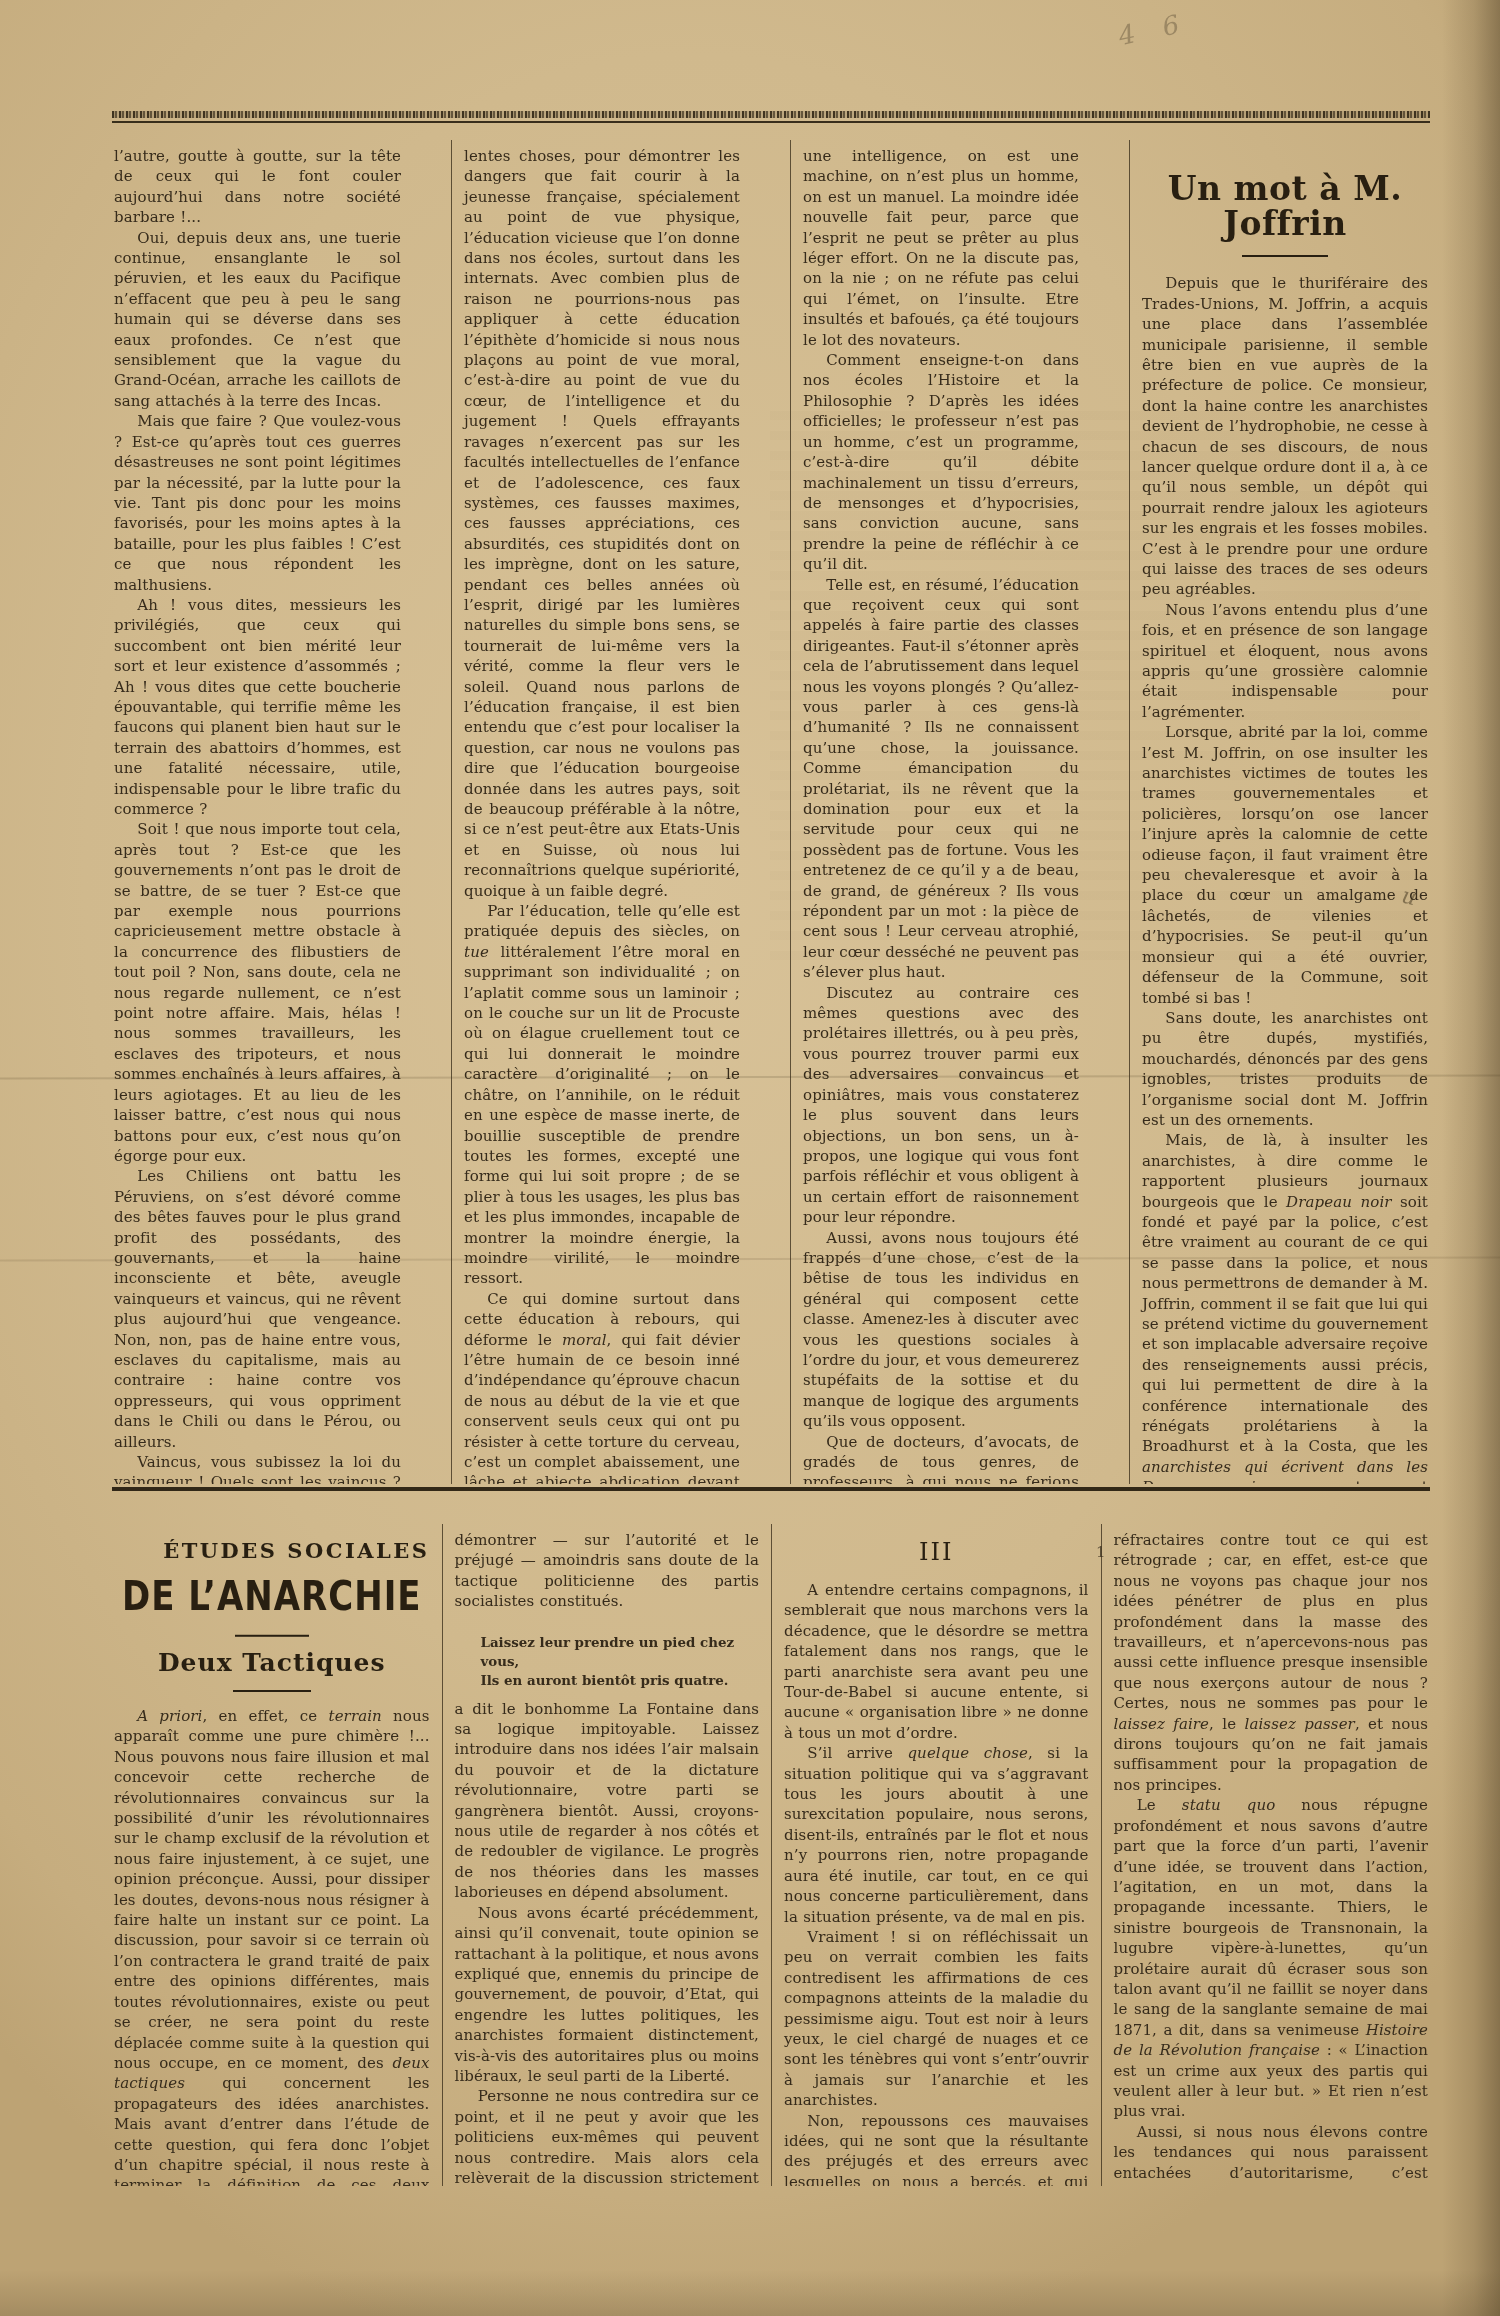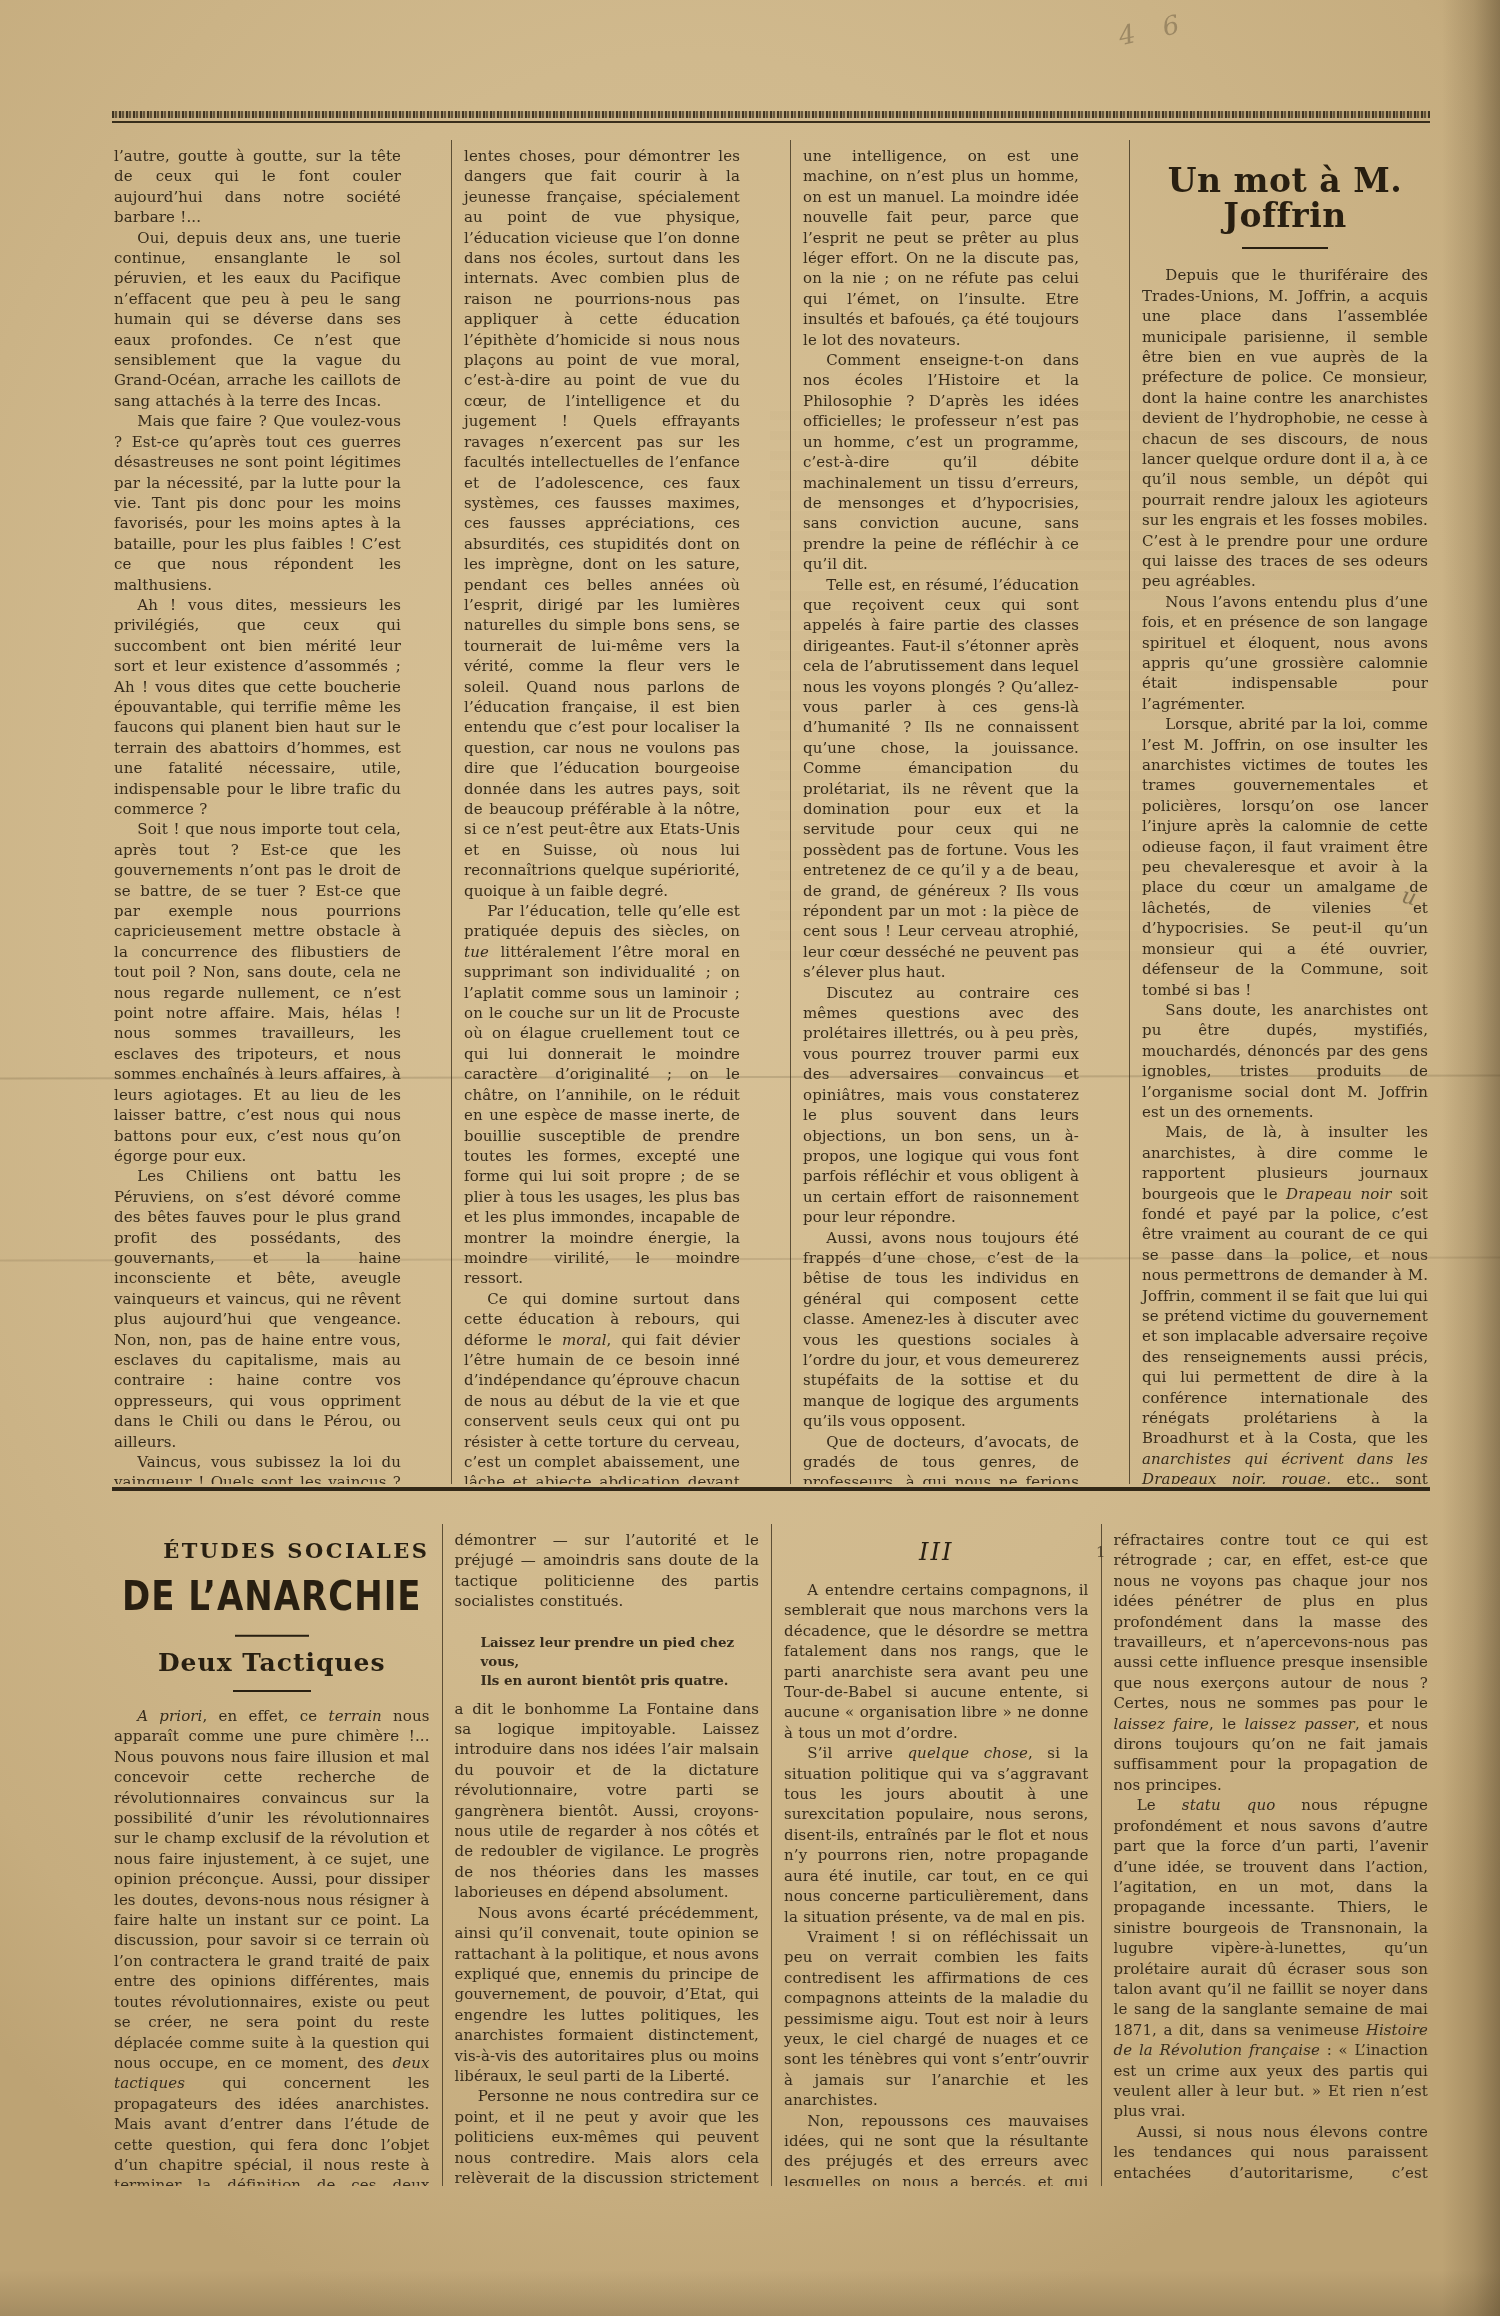--- a/index.html
+++ b/index.html
@@ -49,31 +49,31 @@
   .col:last-child{padding-right:2px;}
   .col + .col{border-left:1px solid var(--rule);}
 
   
   .para{margin:0;text-align:justify;text-indent:1.55em;
     font-size:15px;line-height:20.4px;letter-spacing:.1px;word-spacing:.4px;}
   .para.flush{text-indent:0;}
   .verse{margin:21px 0 9px 26px;font-size:13.4px;line-height:19px;white-space:pre-line;text-indent:0;font-weight:bold;}
 
   h2,h3{margin:0;color:var(--ink-dark);font-weight:bold;}
-  .head-main{margin:18px 0 16px;text-align:center;font-size:33px;line-height:1.05;letter-spacing:.5px;}
+  .head-main{margin:26px 0 16px;text-align:center;font-size:33px;line-height:1.05;letter-spacing:.5px;}
   .head-main::after{content:"";display:block;width:86px;border-top:2px solid var(--ink-dark);margin:14px auto 0;}
   .head-display{margin:30px 0 18px;text-align:center;font-size:40px;letter-spacing:6px;}
   .head-display::after{content:"";display:block;width:96px;border-top:2px solid var(--ink-dark);margin:15px auto 0;}
   .head-sans{margin:14px 0 14px;text-align:center;font-family:"DejaVu Sans",sans-serif;
     font-size:34px;letter-spacing:1px;transform:scale(1,1.18);transform-origin:center;}
   .head-sans::after{content:"";display:block;width:74px;border-top:2px solid var(--ink-dark);margin:13px auto 0;transform:scale(1,.85);}
   .kicker{margin:8px 0 10px;text-align:right;font-size:21px;letter-spacing:2.5px;}
   .subhead{margin:16px 0 14px;text-align:center;font-size:25px;letter-spacing:1px;}
   .subhead::after{content:"";display:block;width:78px;border-top:2px solid var(--ink-dark);margin:13px auto 0;}
-  .numeral{margin:8px 0 14px;text-align:center;font-size:24px;font-weight:normal;letter-spacing:2px;font-style:italic;}
+  .numeral{margin:8px 0 14px;text-align:center;font-size:24px;font-weight:normal;letter-spacing:2px;}
 
   .divider{position:relative;height:15px;margin:12px 6px;}
   .divider::before{content:"";position:absolute;left:2%;right:2%;top:7px;border-top:1px solid rgba(45,35,18,.8);}
   .divider::after{content:"\2726";position:absolute;left:50%;top:0;transform:translateX(-50%);
     font-size:12px;line-height:15px;color:var(--ink-dark);background:var(--paper);padding:0 5px;}
 </style>
 </head>
 <body>
 
 <div class="ornament">

